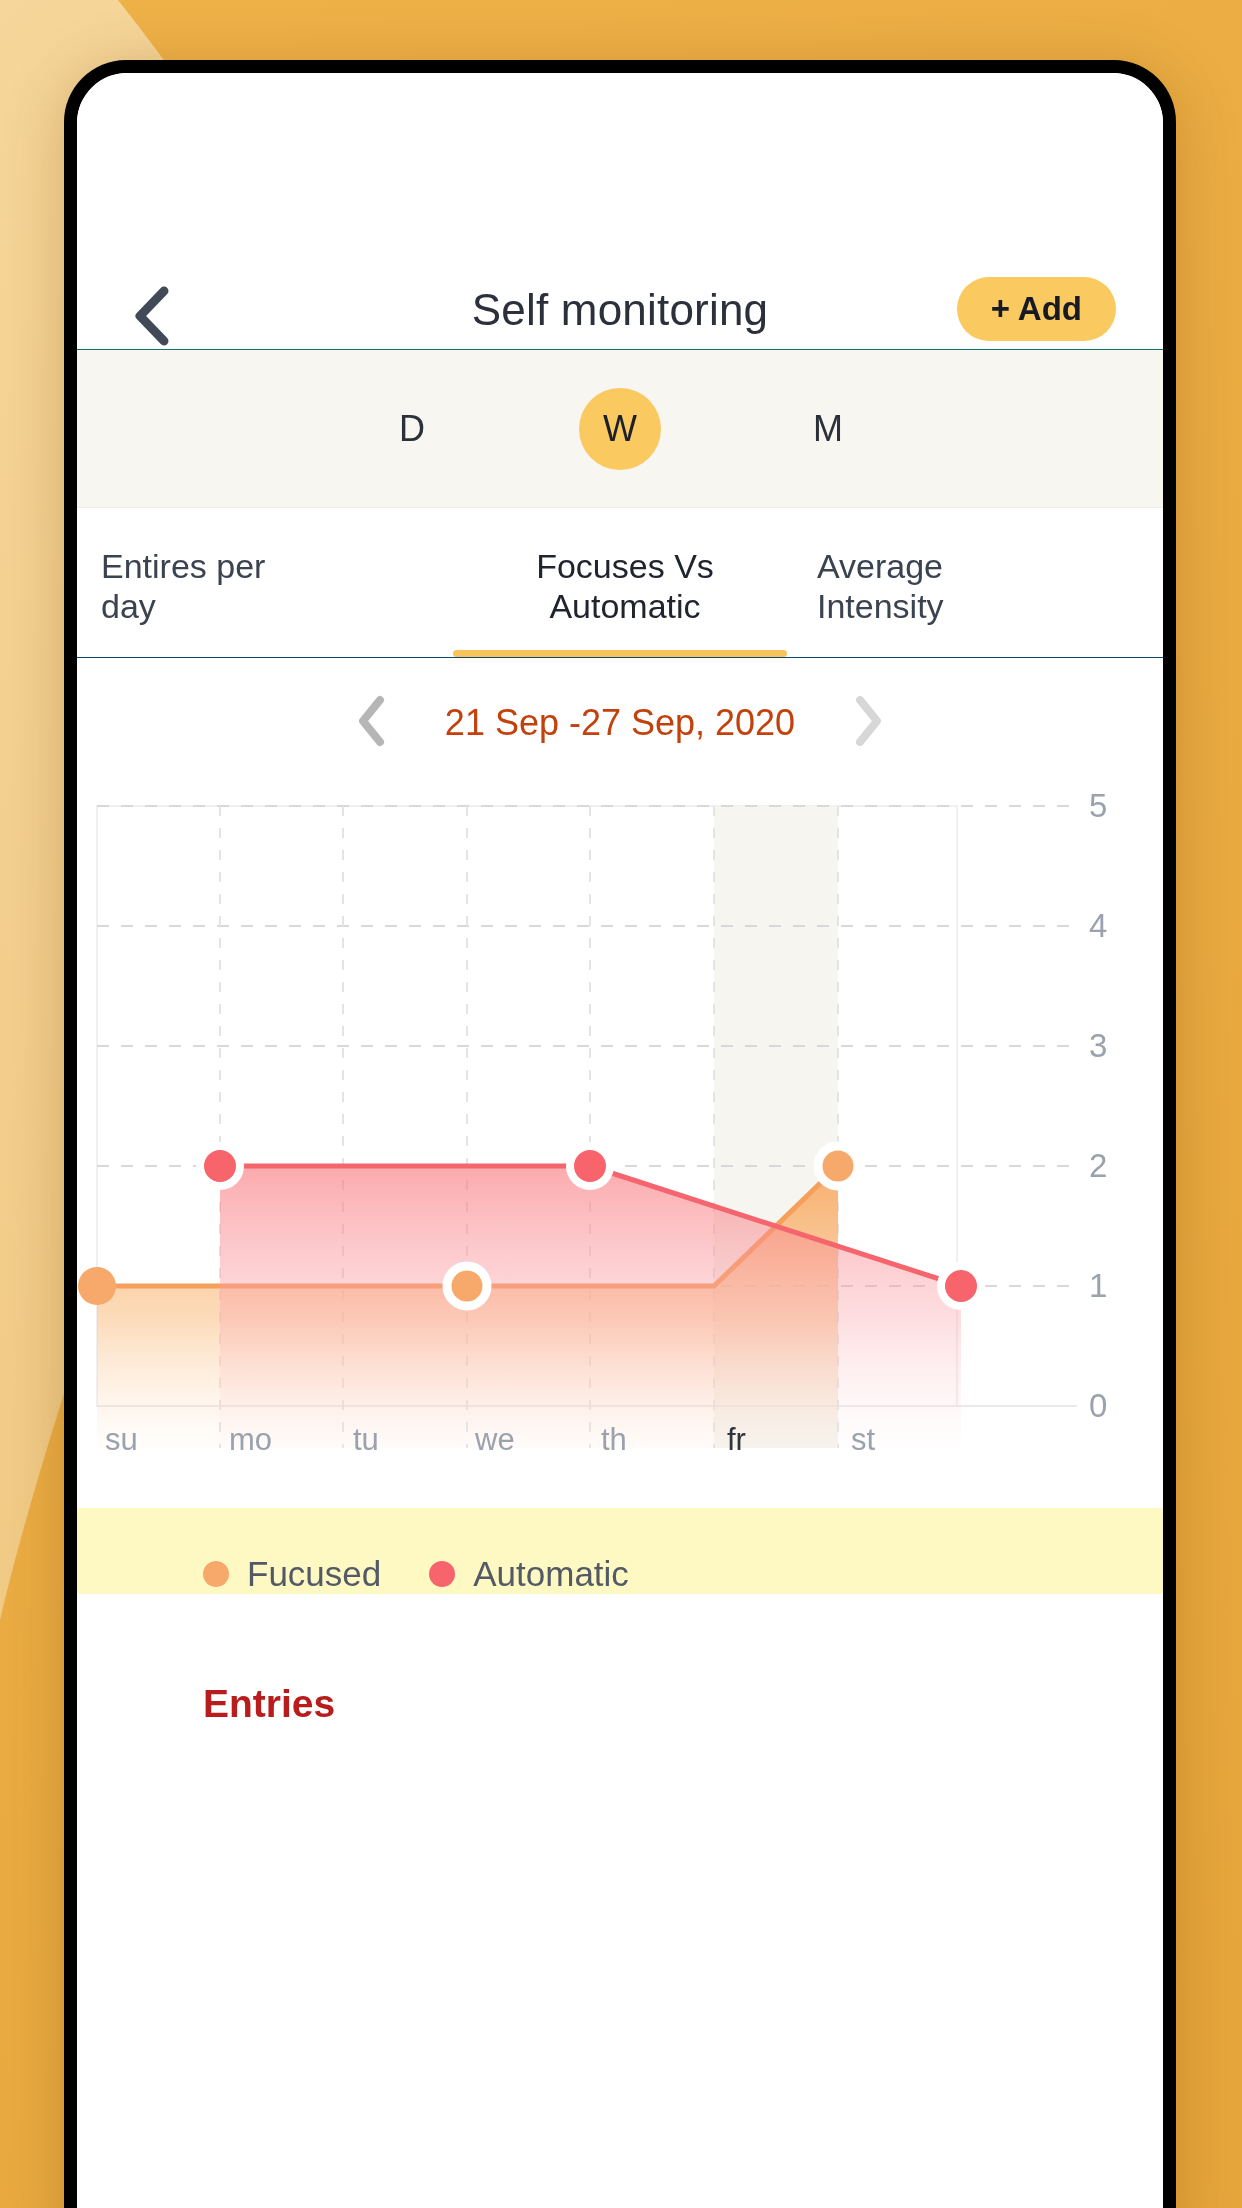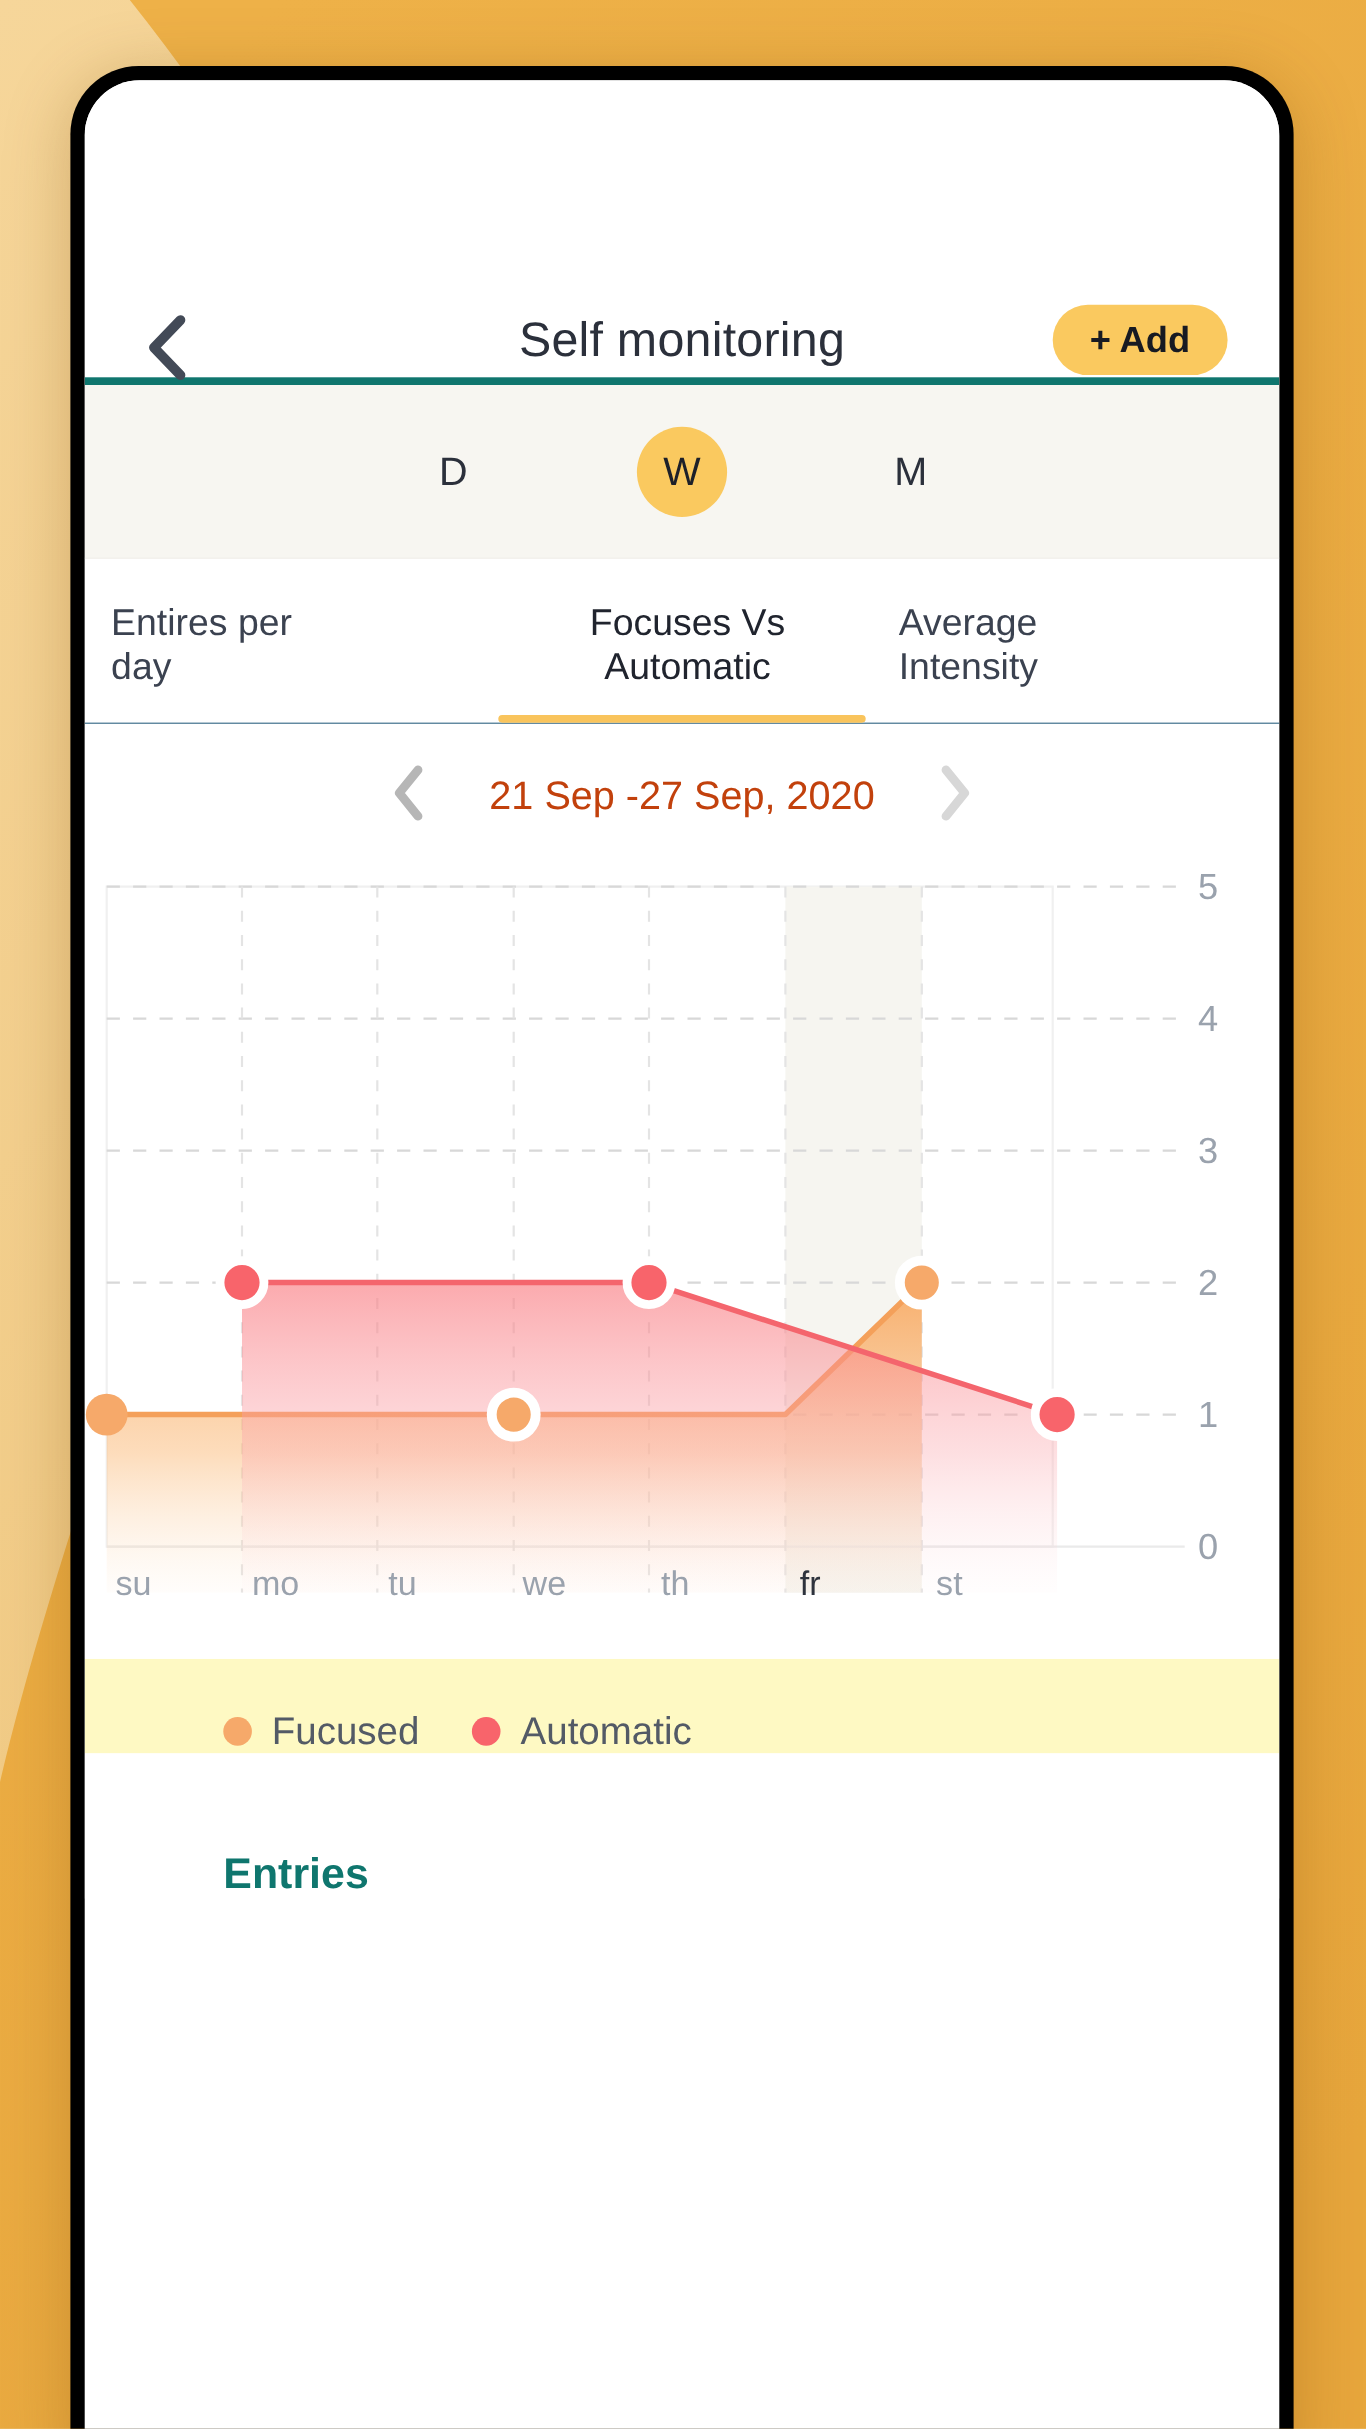--- a/index.html
+++ b/index.html
@@ -28,21 +28,21 @@
     width:1086px; height:2190px;
     background:#ffffff;
     border-radius:50px;
     overflow:hidden;
   }
   
   #hdr {
     position:relative;
     height:277px;
     background:#fff;
-    border-bottom:7px solid #0f766e;
+    border-bottom:1px solid #0f766e;
   }
   #back-btn {
     position:absolute; left:32px; top:200px;
     width:86px; height:86px;
     display:flex; align-items:center; justify-content:center;
     cursor:pointer;
   }
   #back-btn svg { display:block; }
   #title {
     position:absolute; left:0; right:0; top:212px;
@@ -137,21 +137,21 @@
     padding:46px 0 0 126px;
     background:#fef9c3;
   }
   .lg { display:flex; align-items:center; gap:18px; }
   .lg-dot { width:26px; height:26px; border-radius:50%; }
   .lg-txt { font-size:35px; color:#535a66; }
   
   #entries {
     padding:88px 0 0 126px;
     background:#fff;
-    font-size:39px; font-weight:700; color:#0f766e;
+    font-size:39px; font-weight:700; color:#b91c1c;
   }
 </style>
 </head>
 <body>
 
 <svg id="bg" width="1242" height="2208" viewBox="0 0 1242 2208">
   <defs>
     <linearGradient id="bgLight" x1="0" y1="0" x2="0.6" y2="1">
       <stop offset="0" stop-color="#f6d69a"></stop>
       <stop offset="1" stop-color="#edc275"></stop>

